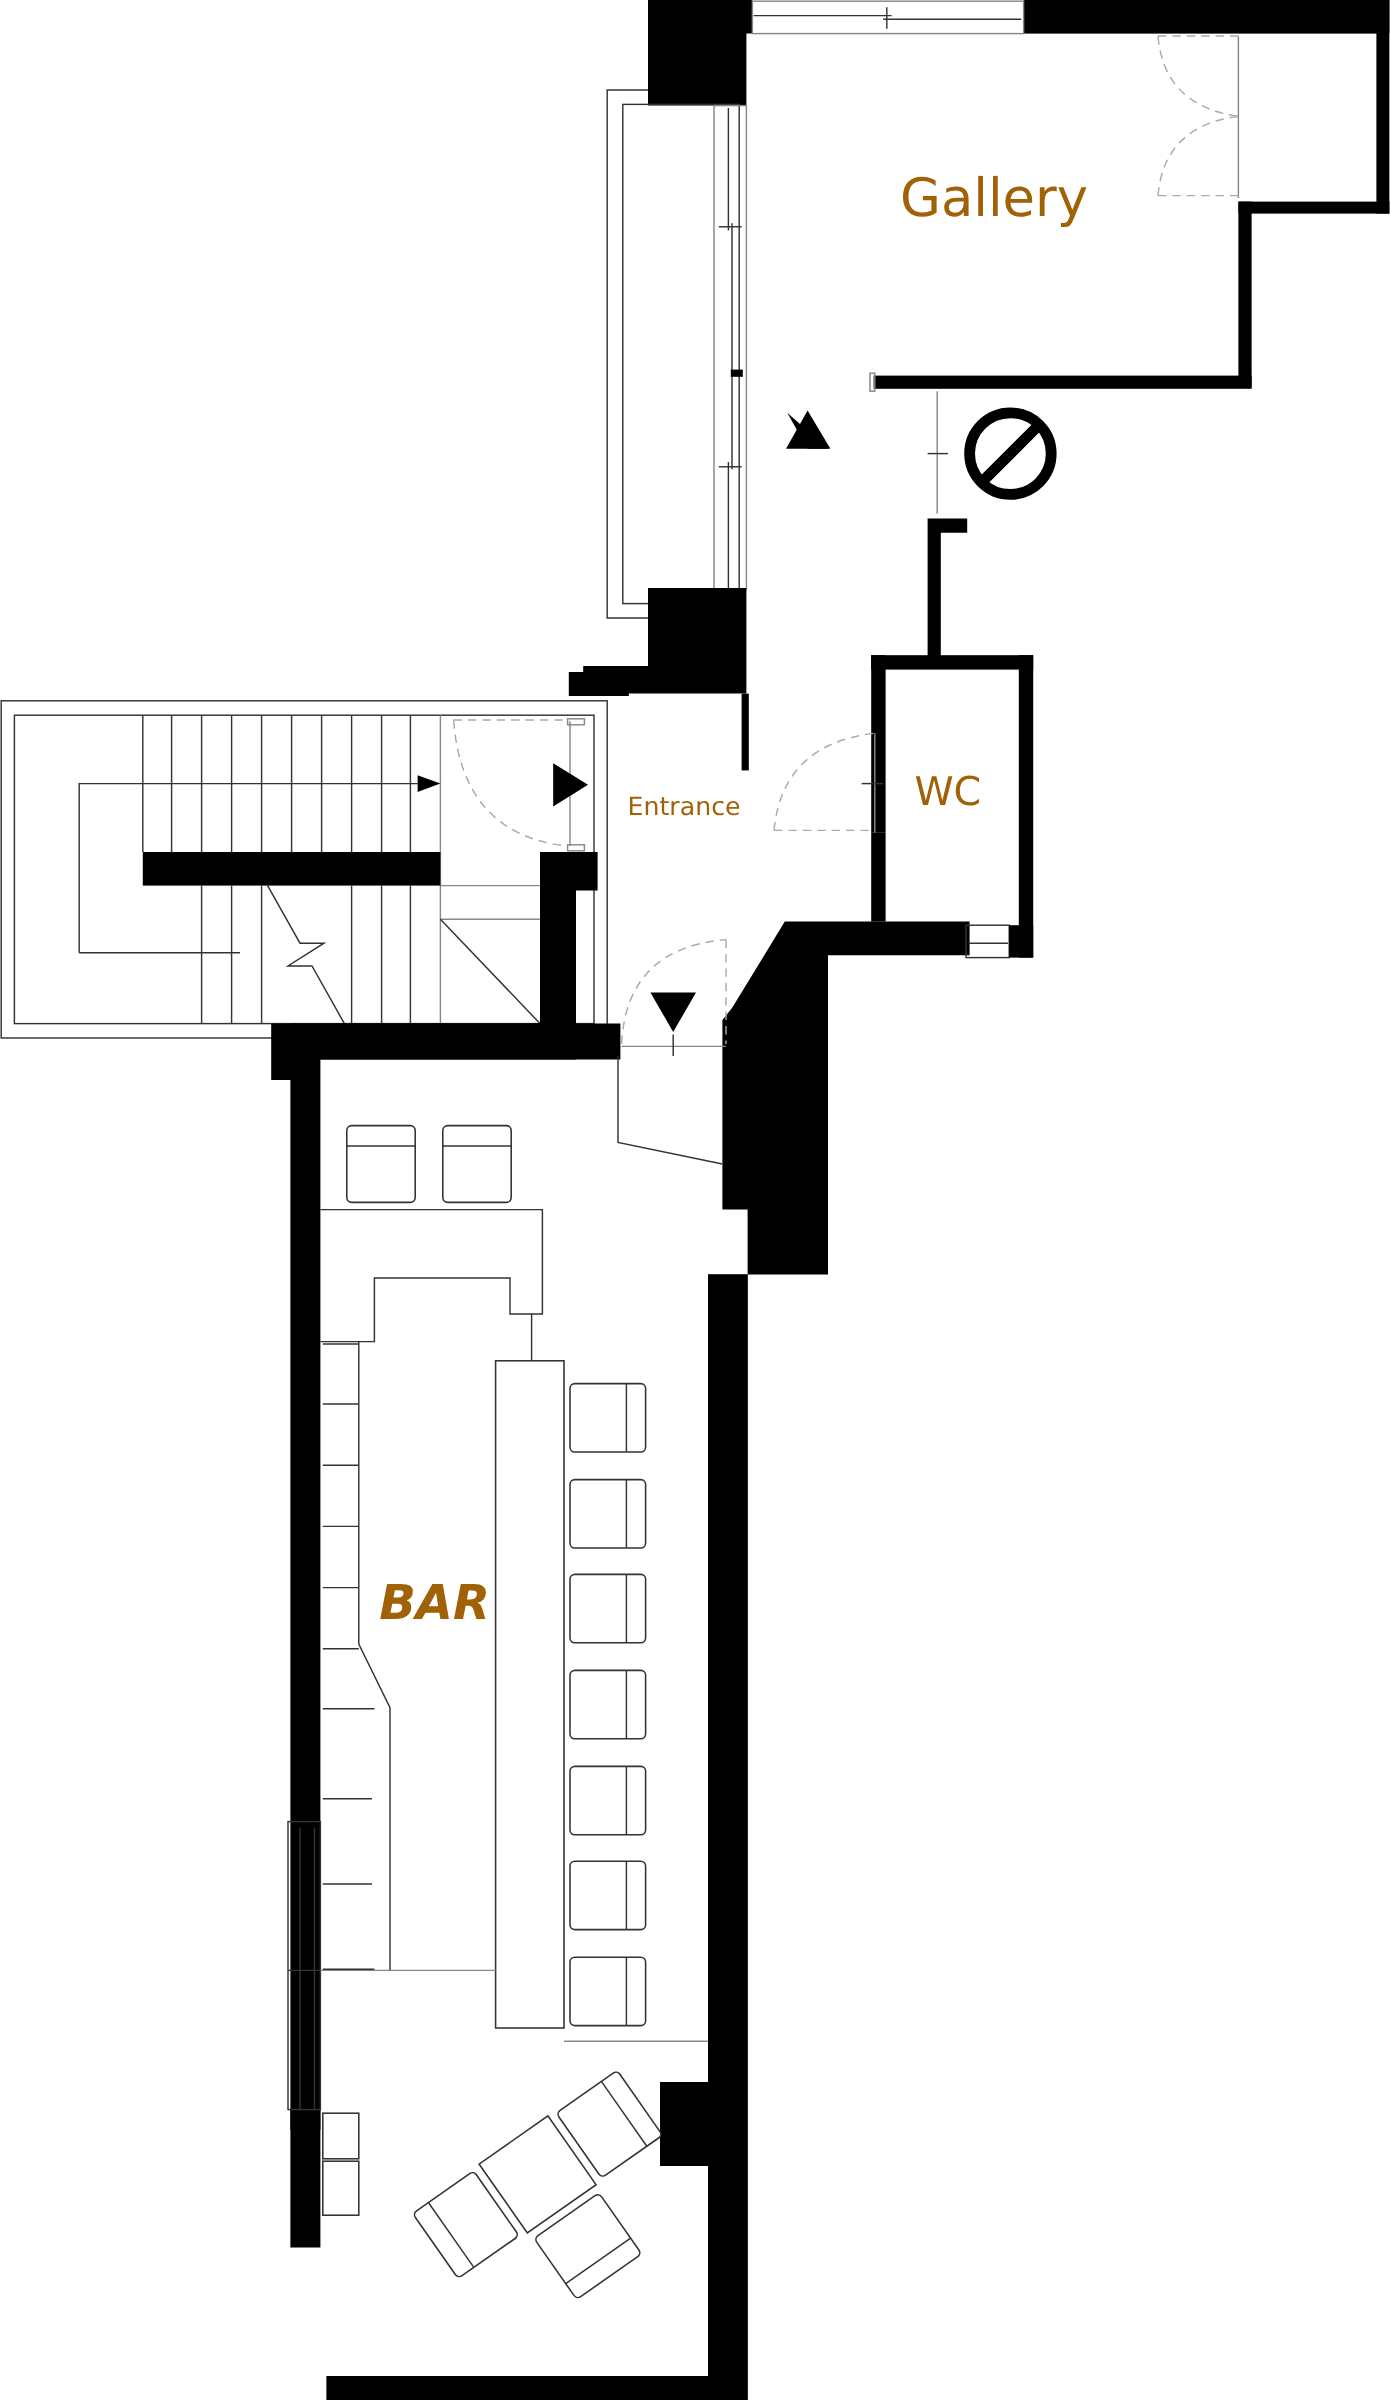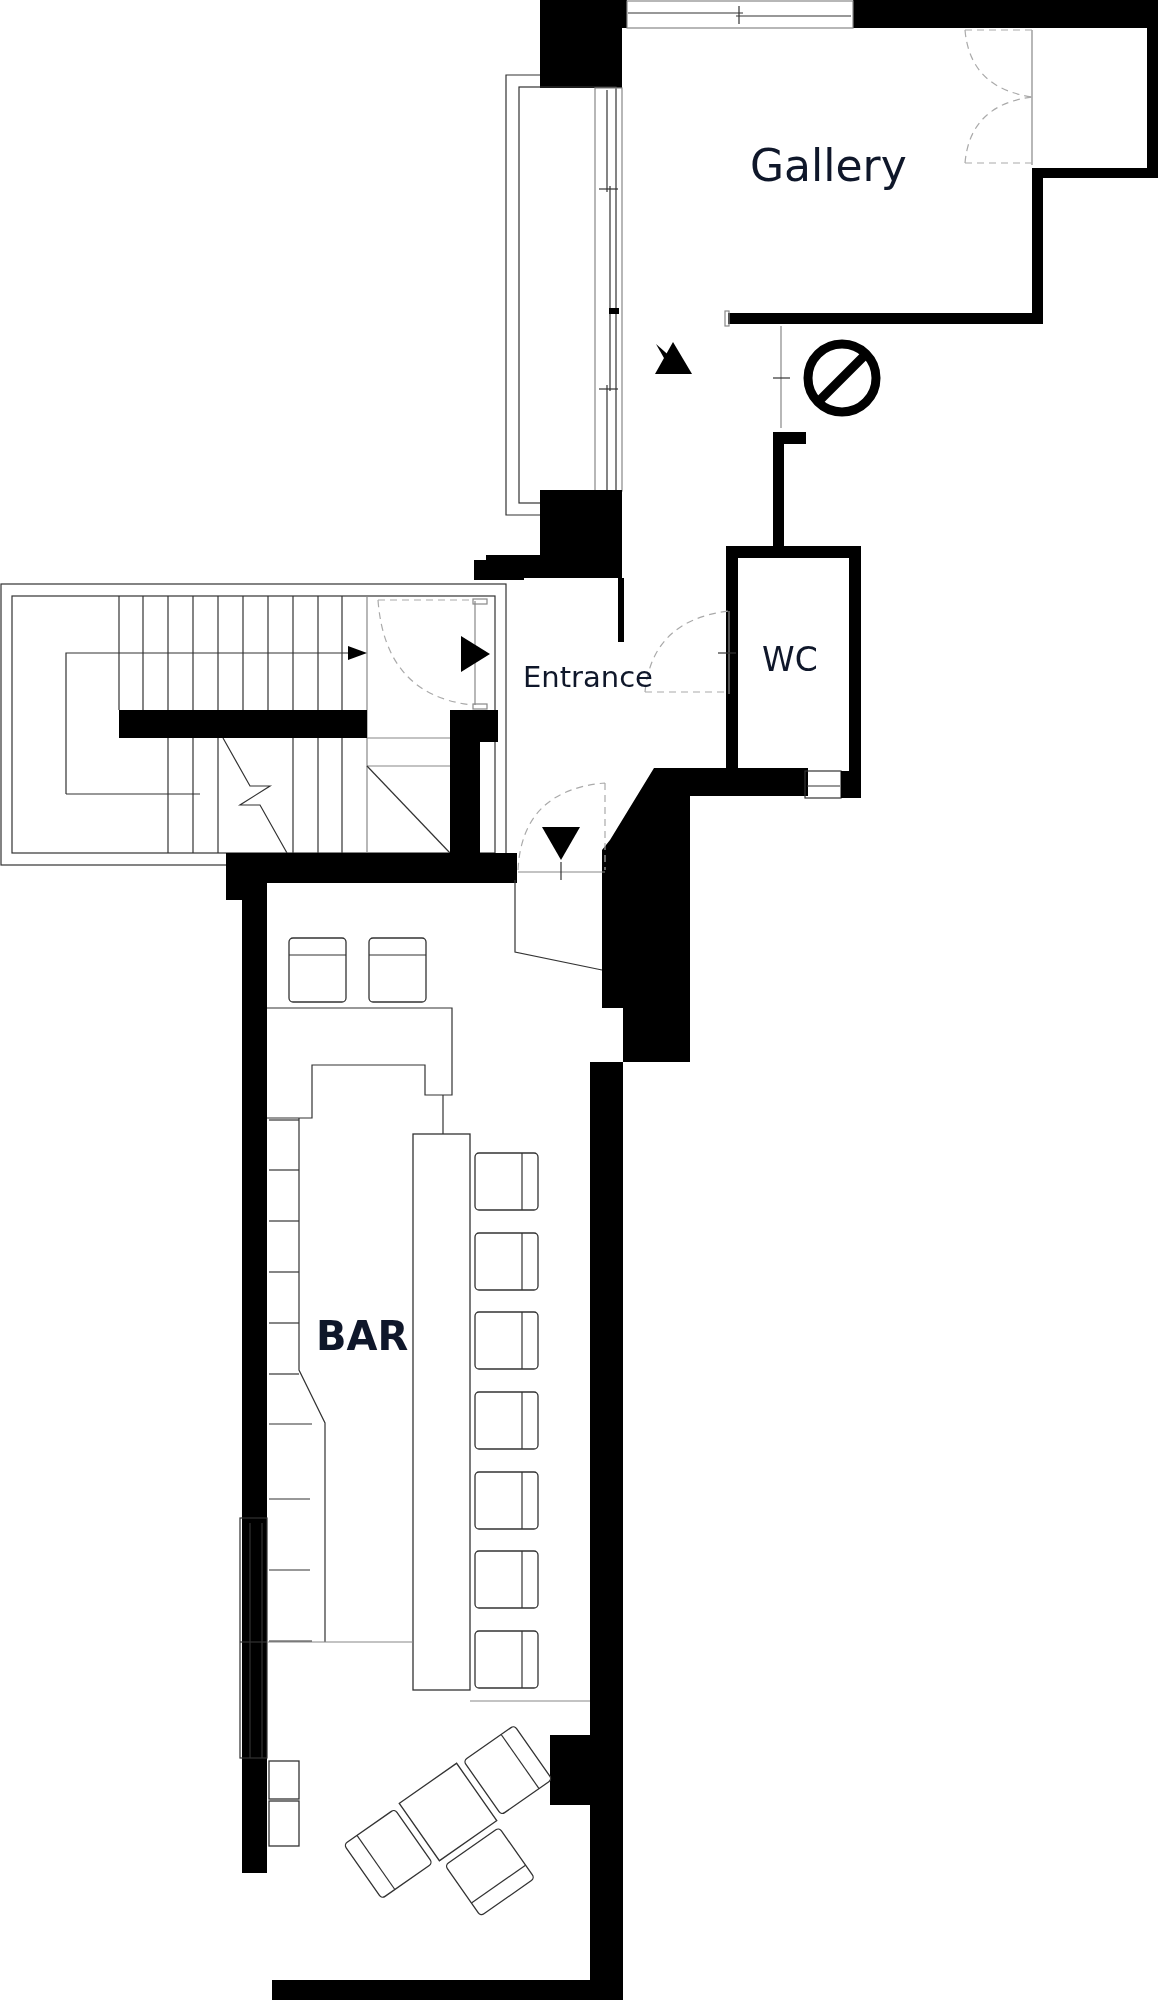--- a/index.html
+++ b/index.html
@@ -3,25 +3,25 @@
 <meta charset="utf-8">
 <style>
   html, body { margin: 0; padding: 0; background: #ffffff; }
   body { width: 1158px; height: 2000px; position: relative; overflow: hidden; font-family: "DejaVu Sans", sans-serif; }
   #plan { position: absolute; left: 0; top: 0; width: 1158px; height: 2000px; }
   .wall { fill: #000; }
   .thin { fill: none; stroke: #333; stroke-width: 1.2; }
   .thin-grey { fill: none; stroke: #888; stroke-width: 1.2; }
   .dash { fill: none; stroke: #aaa; stroke-width: 1.2; stroke-dasharray: 7 5; }
   .furn { fill: #fff; stroke: #333; stroke-width: 1.3; }
-  .label { position: absolute; color: #0f172a; font-family: "DejaVu Sans", sans-serif; white-space: nowrap; }
+  .label { position: absolute; color: #a16207; font-family: "DejaVu Sans", sans-serif; white-space: nowrap; }
   .room-gallery { left: 750px; top: 140px; font-size: 44px; }
-  .room-entrance { left: 523px; top: 660px; font-size: 29px; }
+  .room-entrance { left: 523px; top: 660px; font-size: 21px; }
   .room-wc { left: 762px; top: 640px; font-size: 33px; }
-  .room-bar { left: 316px; top: 1313px; font-size: 40px; font-weight: bold; }
+  .room-bar { left: 316px; top: 1313px; font-size: 40px; font-weight: bold; font-style: italic; }
 </style>
 </head>
 <body>
 
 <svg id="plan" viewBox="0 0 1158 2000" xmlns="http://www.w3.org/2000/svg">
 
   <g>
     <polygon class="wall" points="540,0 627,0 627,28 622,28 622,88 540,88"></polygon>
     <rect class="wall" x="853" y="0" width="305" height="28"></rect>
     <rect class="wall" x="1147" y="0" width="11" height="178"></rect>

